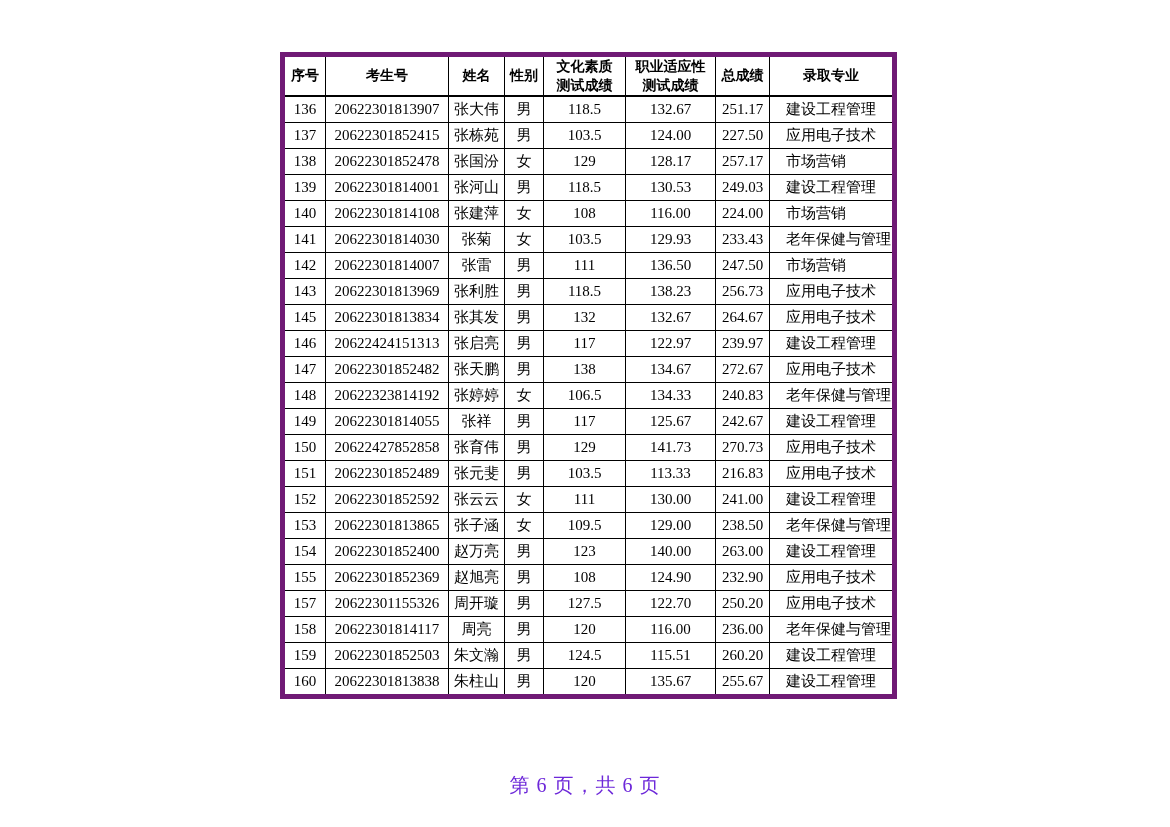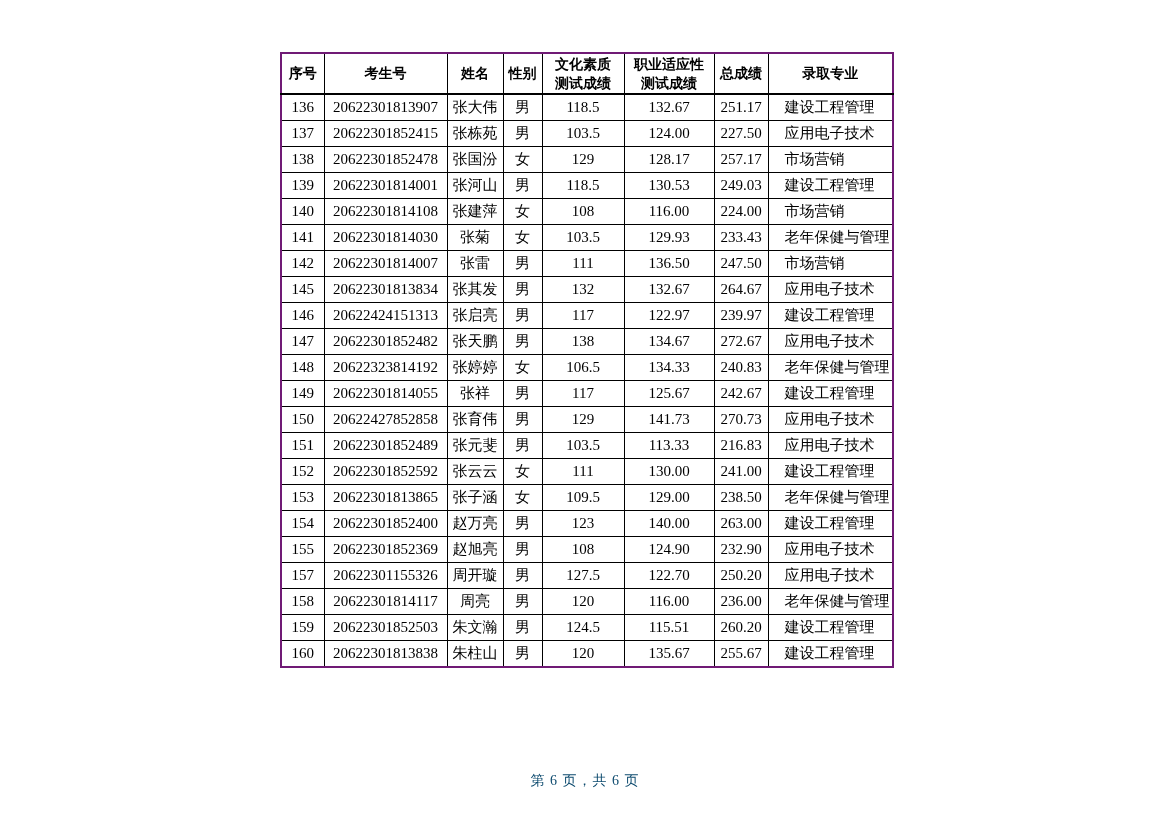--- a/index.html
+++ b/index.html
@@ -16,21 +16,21 @@
     overflow: hidden;
   }
   .table-wrap {
     position: absolute;
     left: 280px;
     top: 52px;
   }
   table.results {
     border-collapse: collapse;
     table-layout: fixed;
-    border: 2px solid #701a75;
+    border: 5px solid #701a75;
   }
   table.results th,
   table.results td {
     border: 1px solid #000000;
     padding: 0;
     box-sizing: border-box;
     overflow: hidden;
   }
   table.results thead th {
     border-bottom-width: 2px;
@@ -54,23 +54,23 @@
   table.results td.col-7 {
     text-align: left;
     padding-left: 16px;
   }
   .page-footer {
     position: absolute;
     top: 772px;
     left: 0;
     width: 1170px;
     text-align: center;
-    font-size: 14px;
+    font-size: 20px;
     letter-spacing: 1px;
-    color: #0c4a6e;
+    color: #6d28d9;
   }
 </style>
 </head>
 <body>
 
 <div class="table-wrap">
   <table class="results">
     <colgroup>
         <col style="width: 43px;">
         <col style="width: 123px;">
@@ -160,20 +160,30 @@
           <td class="col-0">142</td>
           <td class="col-1">20622301814007</td>
           <td class="col-2">张雷</td>
           <td class="col-3">男</td>
           <td class="col-4">111</td>
           <td class="col-5">136.50</td>
           <td class="col-6">247.50</td>
           <td class="col-7">市场营销</td>
         </tr>
         <tr>
+          <td class="col-0">143</td>
+          <td class="col-1">20622301813969</td>
+          <td class="col-2">张利胜</td>
+          <td class="col-3">男</td>
+          <td class="col-4">118.5</td>
+          <td class="col-5">138.23</td>
+          <td class="col-6">256.73</td>
+          <td class="col-7">应用电子技术</td>
+        </tr>
+        <tr>
           <td class="col-0">145</td>
           <td class="col-1">20622301813834</td>
           <td class="col-2">张其发</td>
           <td class="col-3">男</td>
           <td class="col-4">132</td>
           <td class="col-5">132.67</td>
           <td class="col-6">264.67</td>
           <td class="col-7">应用电子技术</td>
         </tr>
         <tr>

